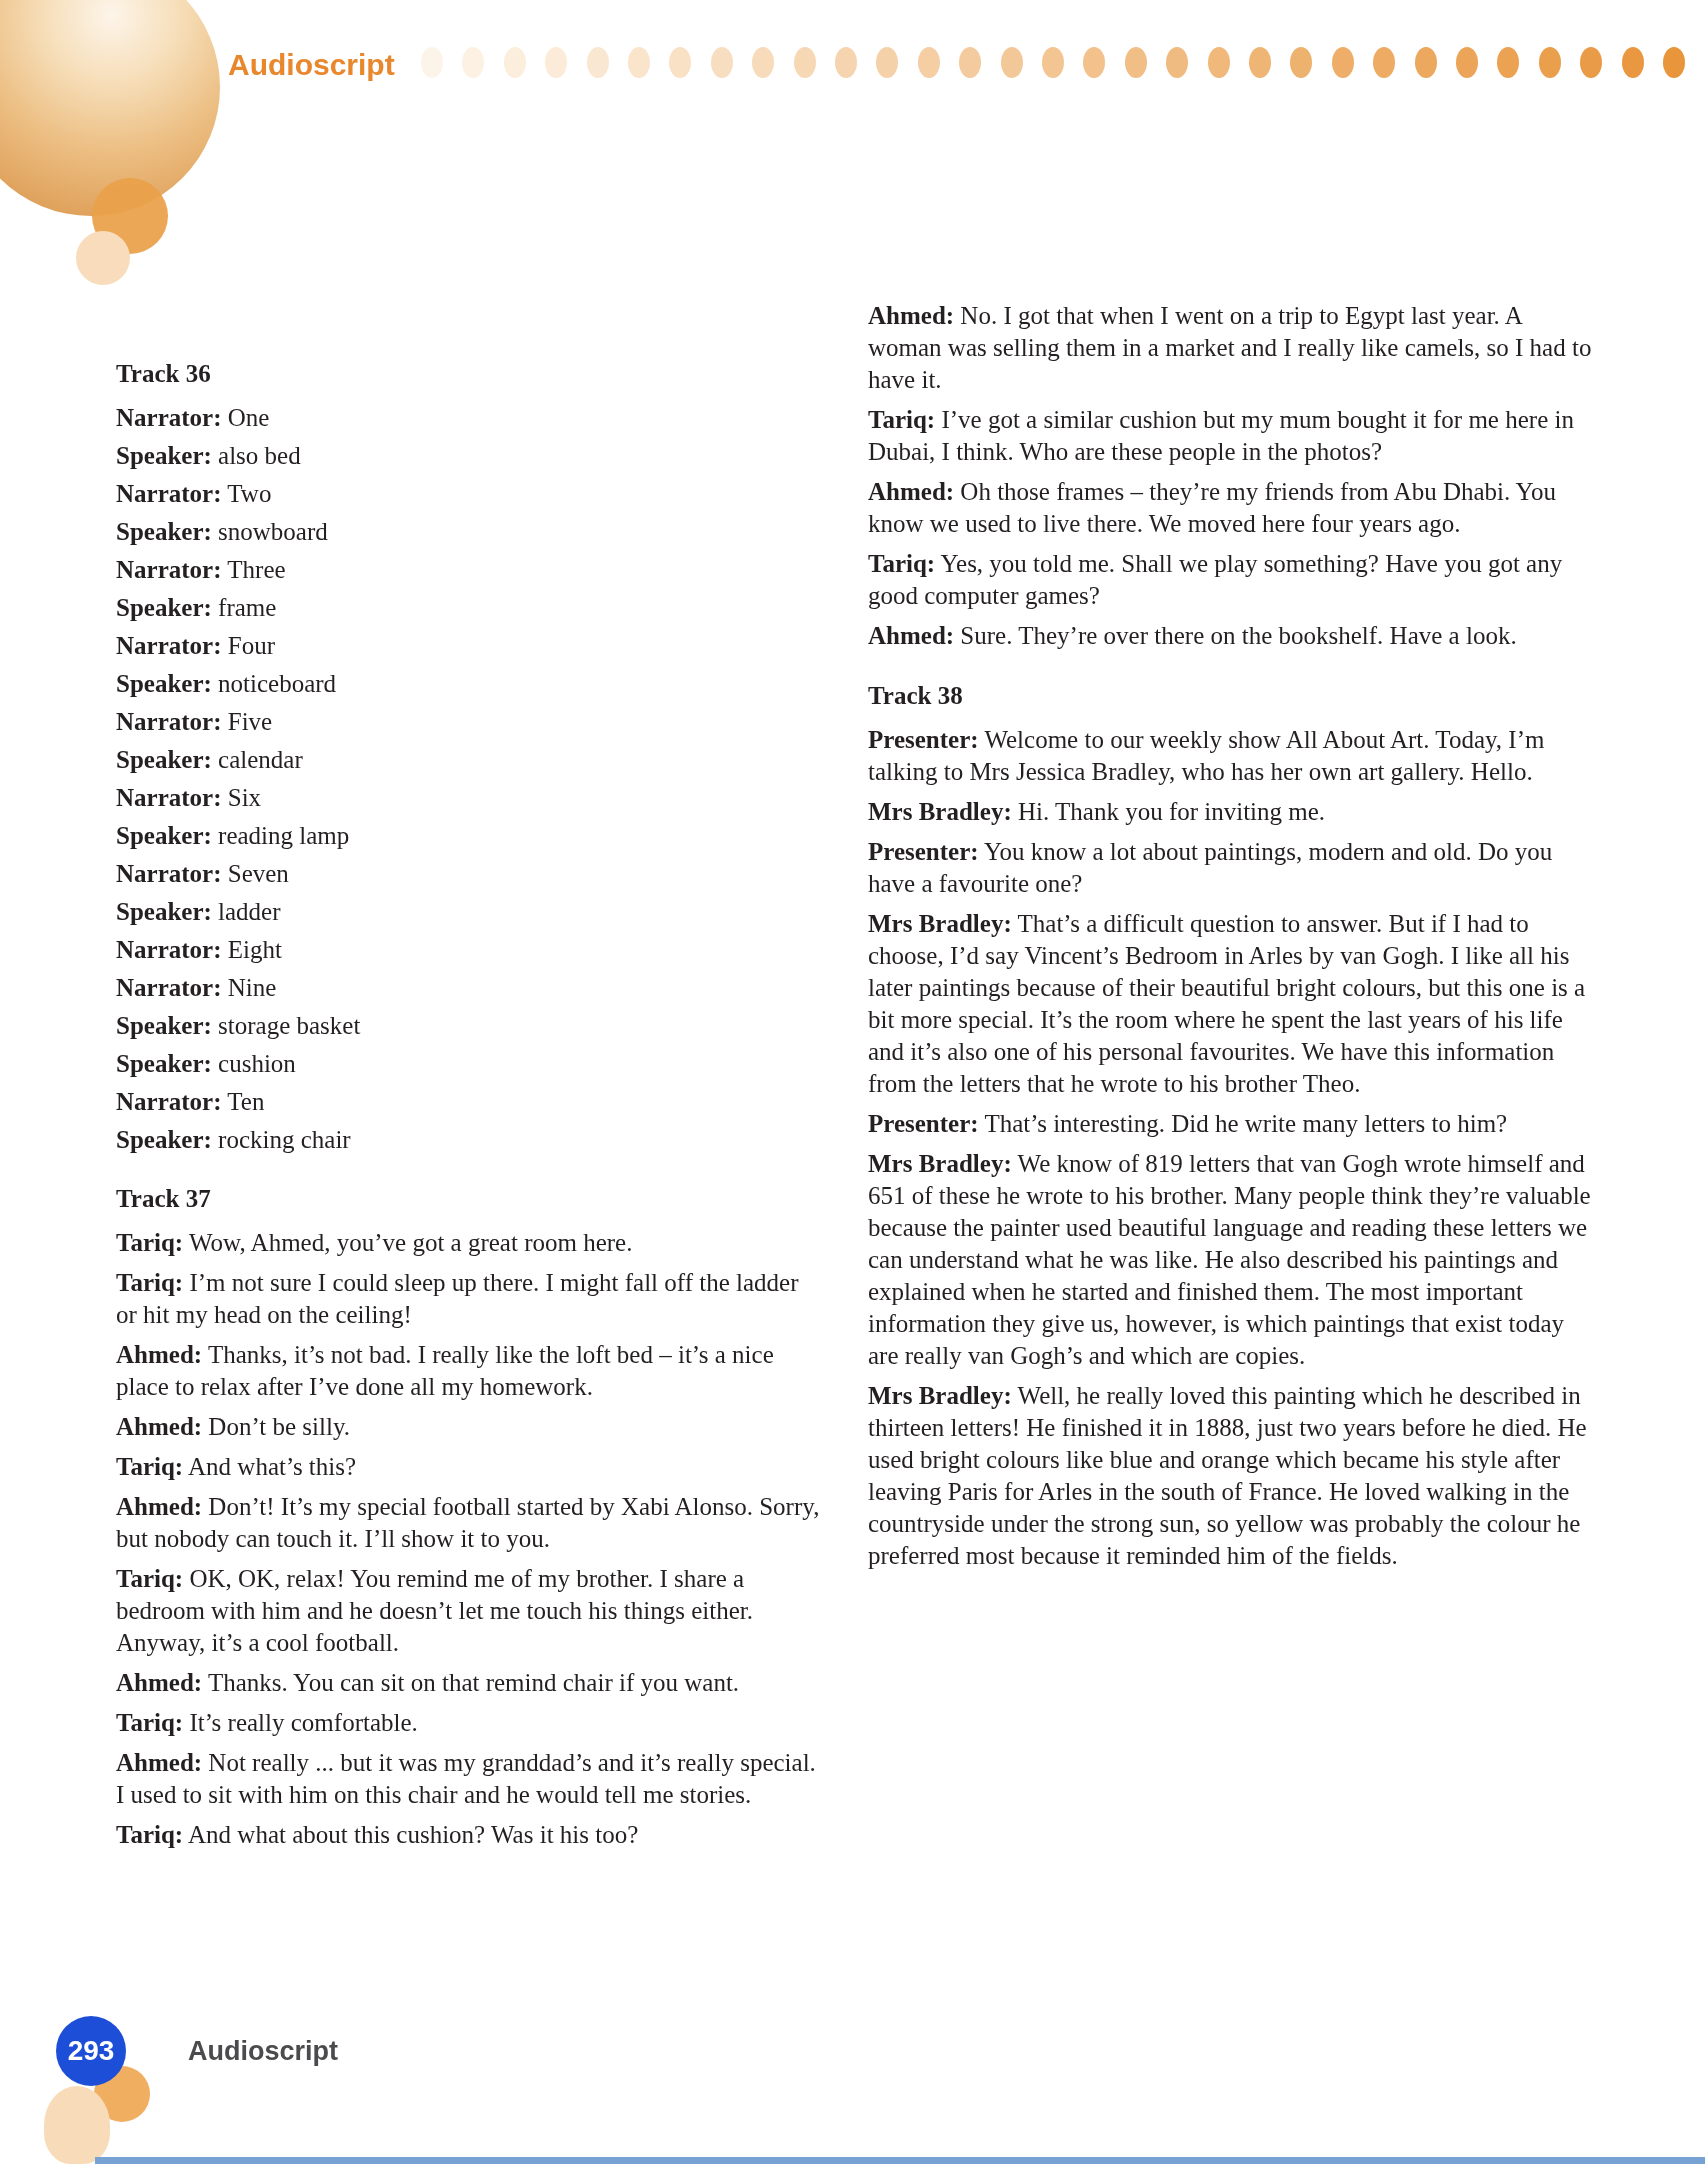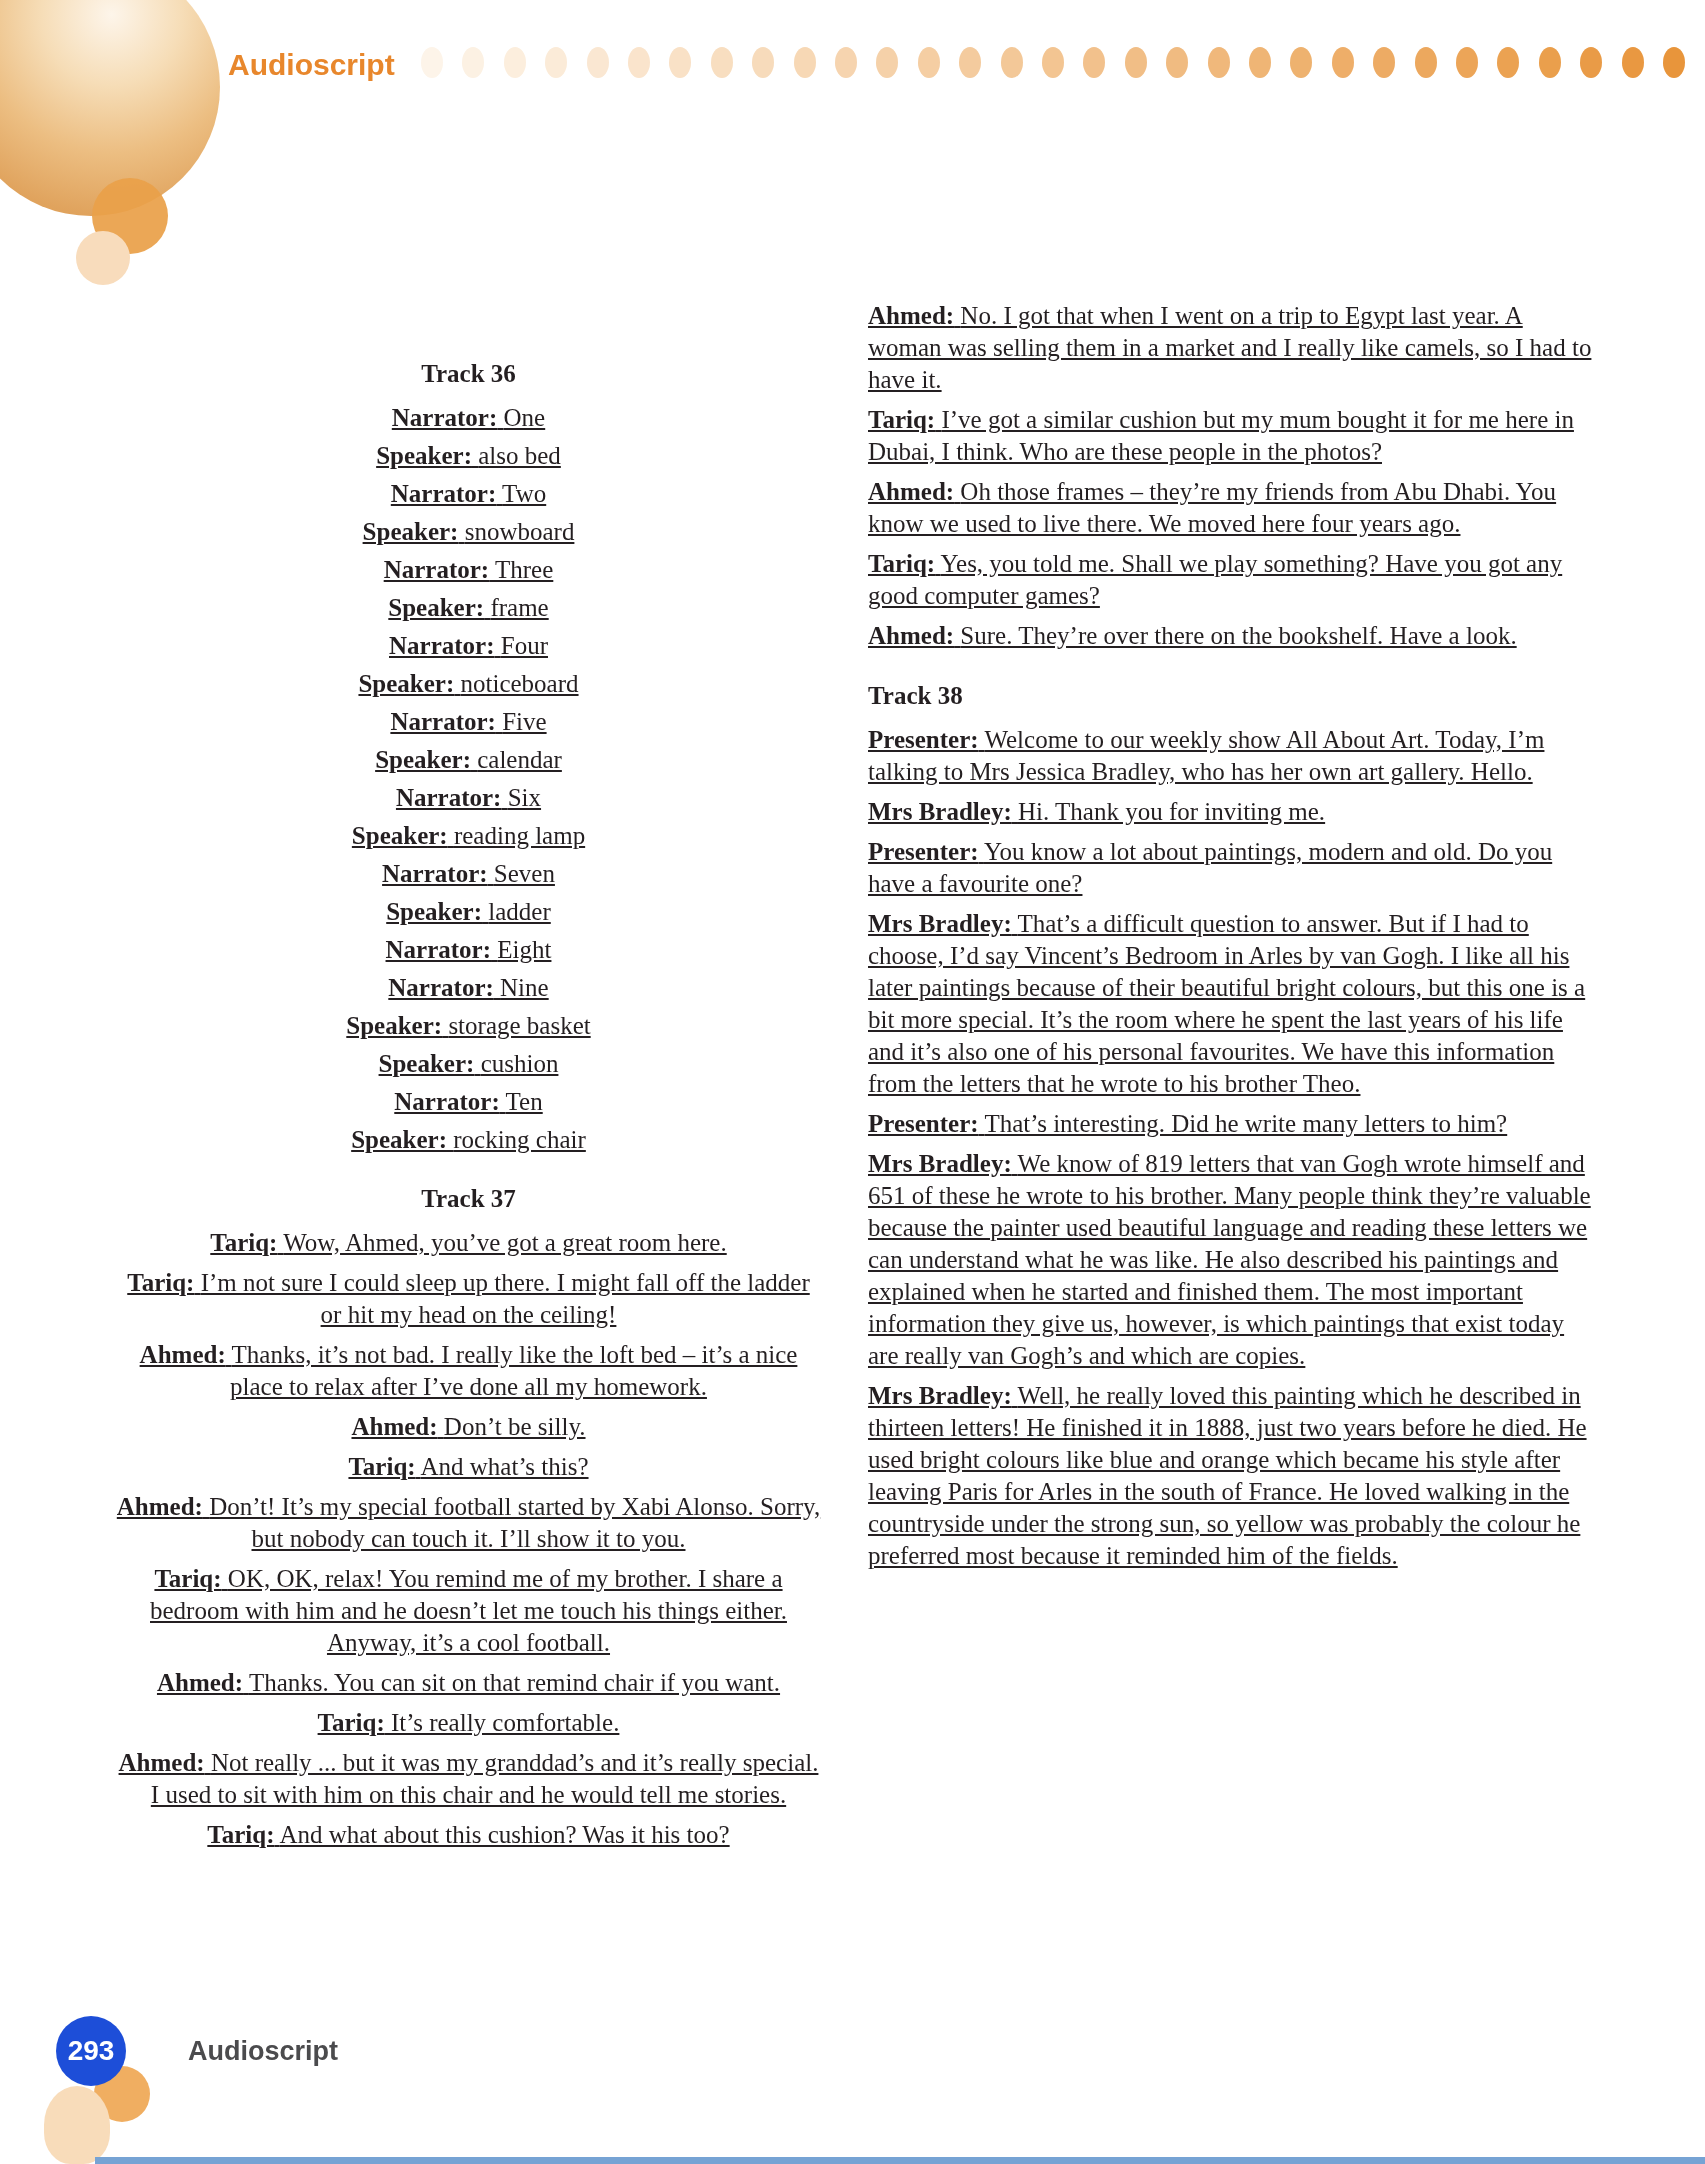--- a/index.html
+++ b/index.html
@@ -26,27 +26,27 @@
     position:absolute;left:228px;top:48px;
     font-family:"Liberation Sans","DejaVu Sans",sans-serif;
     font-weight:bold;font-size:30px;letter-spacing:0px;
   }
   .dots{position:absolute;left:421px;top:47px;height:32px;width:1284px;}
   .dots span{
     position:absolute;top:0;width:22px;height:31px;border-radius:50%;display:block;
   }
   
   .col{position:absolute;}
-  #left-col{left:116px;top:360px;width:705px;text-align:center;}
+  #left-col{left:116px;top:360px;width:705px;}
   #right-col{left:868px;top:300px;width:730px;}
   .track-heading{
     font-size:25px;font-weight:bold;margin:30px 0 14px 0;
   }
   .track-heading.first{margin-top:0;}
-  .para{margin:0 0 8px 0;font-size:25px;line-height:32px;text-decoration:underline;}
+  .para{margin:0 0 8px 0;font-size:25px;line-height:32px;}
   .t36 .para{margin:0 0 7px 0;line-height:31px;}
   .spk{font-weight:bold;}
   
   .footer-mid-circle{
     position:absolute;left:94px;top:2066px;width:56px;height:56px;border-radius:50%;
     background:#f0ae61;
   }
   .footer-person{
     position:absolute;left:44px;top:2086px;width:66px;height:78px;
     border-radius:50% 50% 40% 40%;

